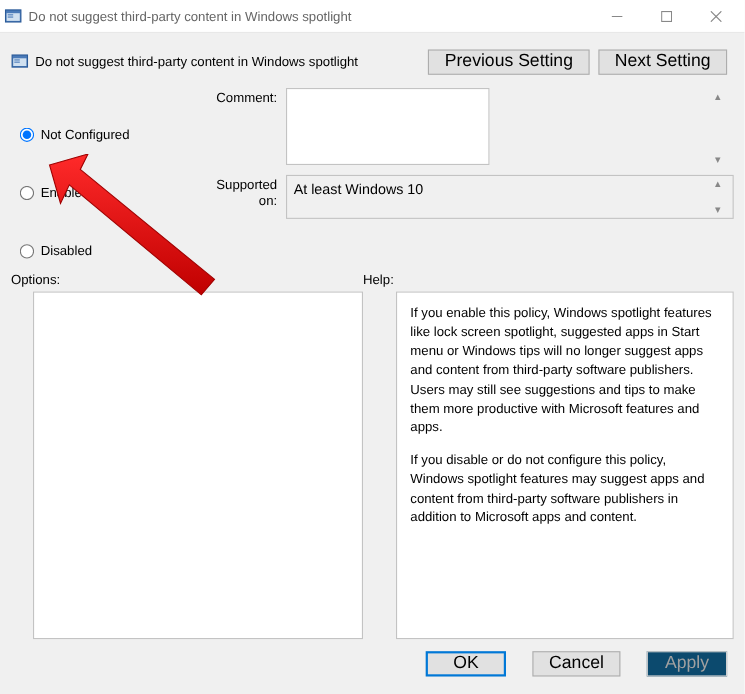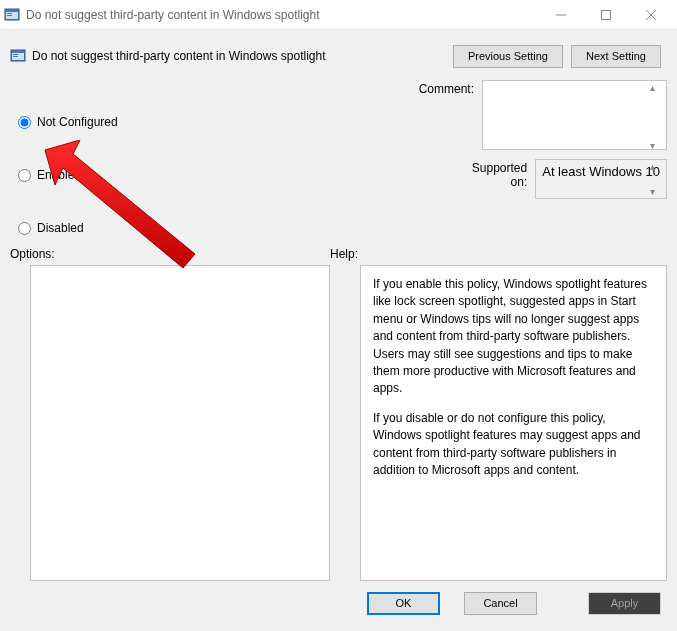--- a/index.html
+++ b/index.html
@@ -50,46 +50,45 @@
       flex-shrink: 0;
     }
     .header-title { flex: 1; font-size: 12px; }
     .nav-btns { display: flex; gap: 8px; margin-right: 6px; }
     .win-btn {
       height: 23px;
       padding: 0 14px;
       background: #e1e1e1;
       border: 1px solid #adadad;
       font-family: inherit;
-      font-size: 11px;
+      font-size: 16px;
       cursor: pointer;
       min-width: 90px;
     }
     .win-btn.primary { border: 2px solid #0078d7; background: #e1e1e1; }
-    .win-btn:disabled { color: #a0a0a0; background: #404040; border-color: #d0d0d0; margin-left: 27px; }
+    .win-btn:disabled { color: #a0a0a0; background: #0c4a6e; border-color: #d0d0d0; }
     .config-row {
       display: flex;
       margin-top: 4px;
     }
     .radio-col {
       width: 168px;
       padding-top: 2px;
     }
     .radio-item {
       display: flex; align-items: center;
       height: 26px;
       gap: 6px;
       margin-top: 27px;
     }
     .radio-item input[type="radio"] { width: 13px; height: 13px; margin-left: 8px;}
     .comment-col {
       flex: 1;
       display: flex;
       flex-direction: column;
-      align-items: flex-end;
     }
     .field-row { display: flex; margin-bottom: 6px; }
     .field-label { width: 82px; padding-top: 2px; text-align: right; padding-right: 8px; }
     .textbox {
       flex: 1;
       border: 1px solid #c3c3c3;
       background: #fff;
       min-height: 70px;
       font-family: inherit;
       font-size: 13px;

